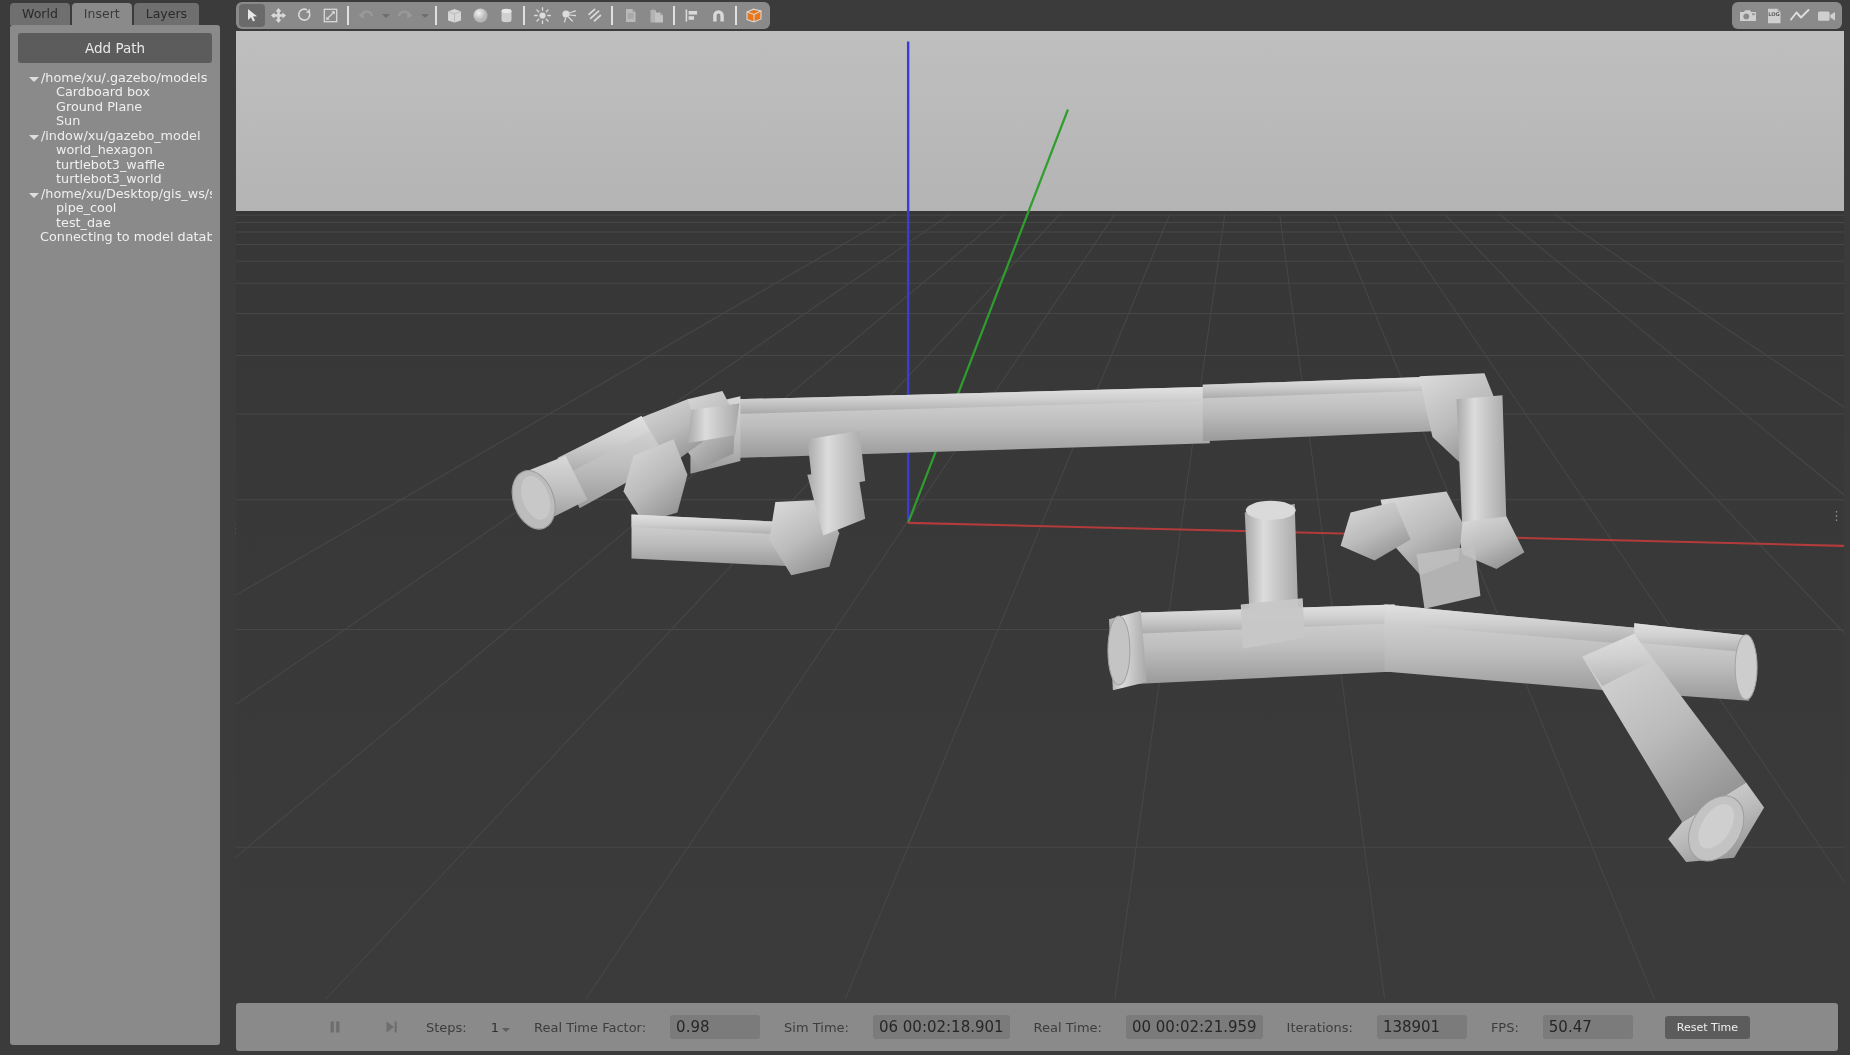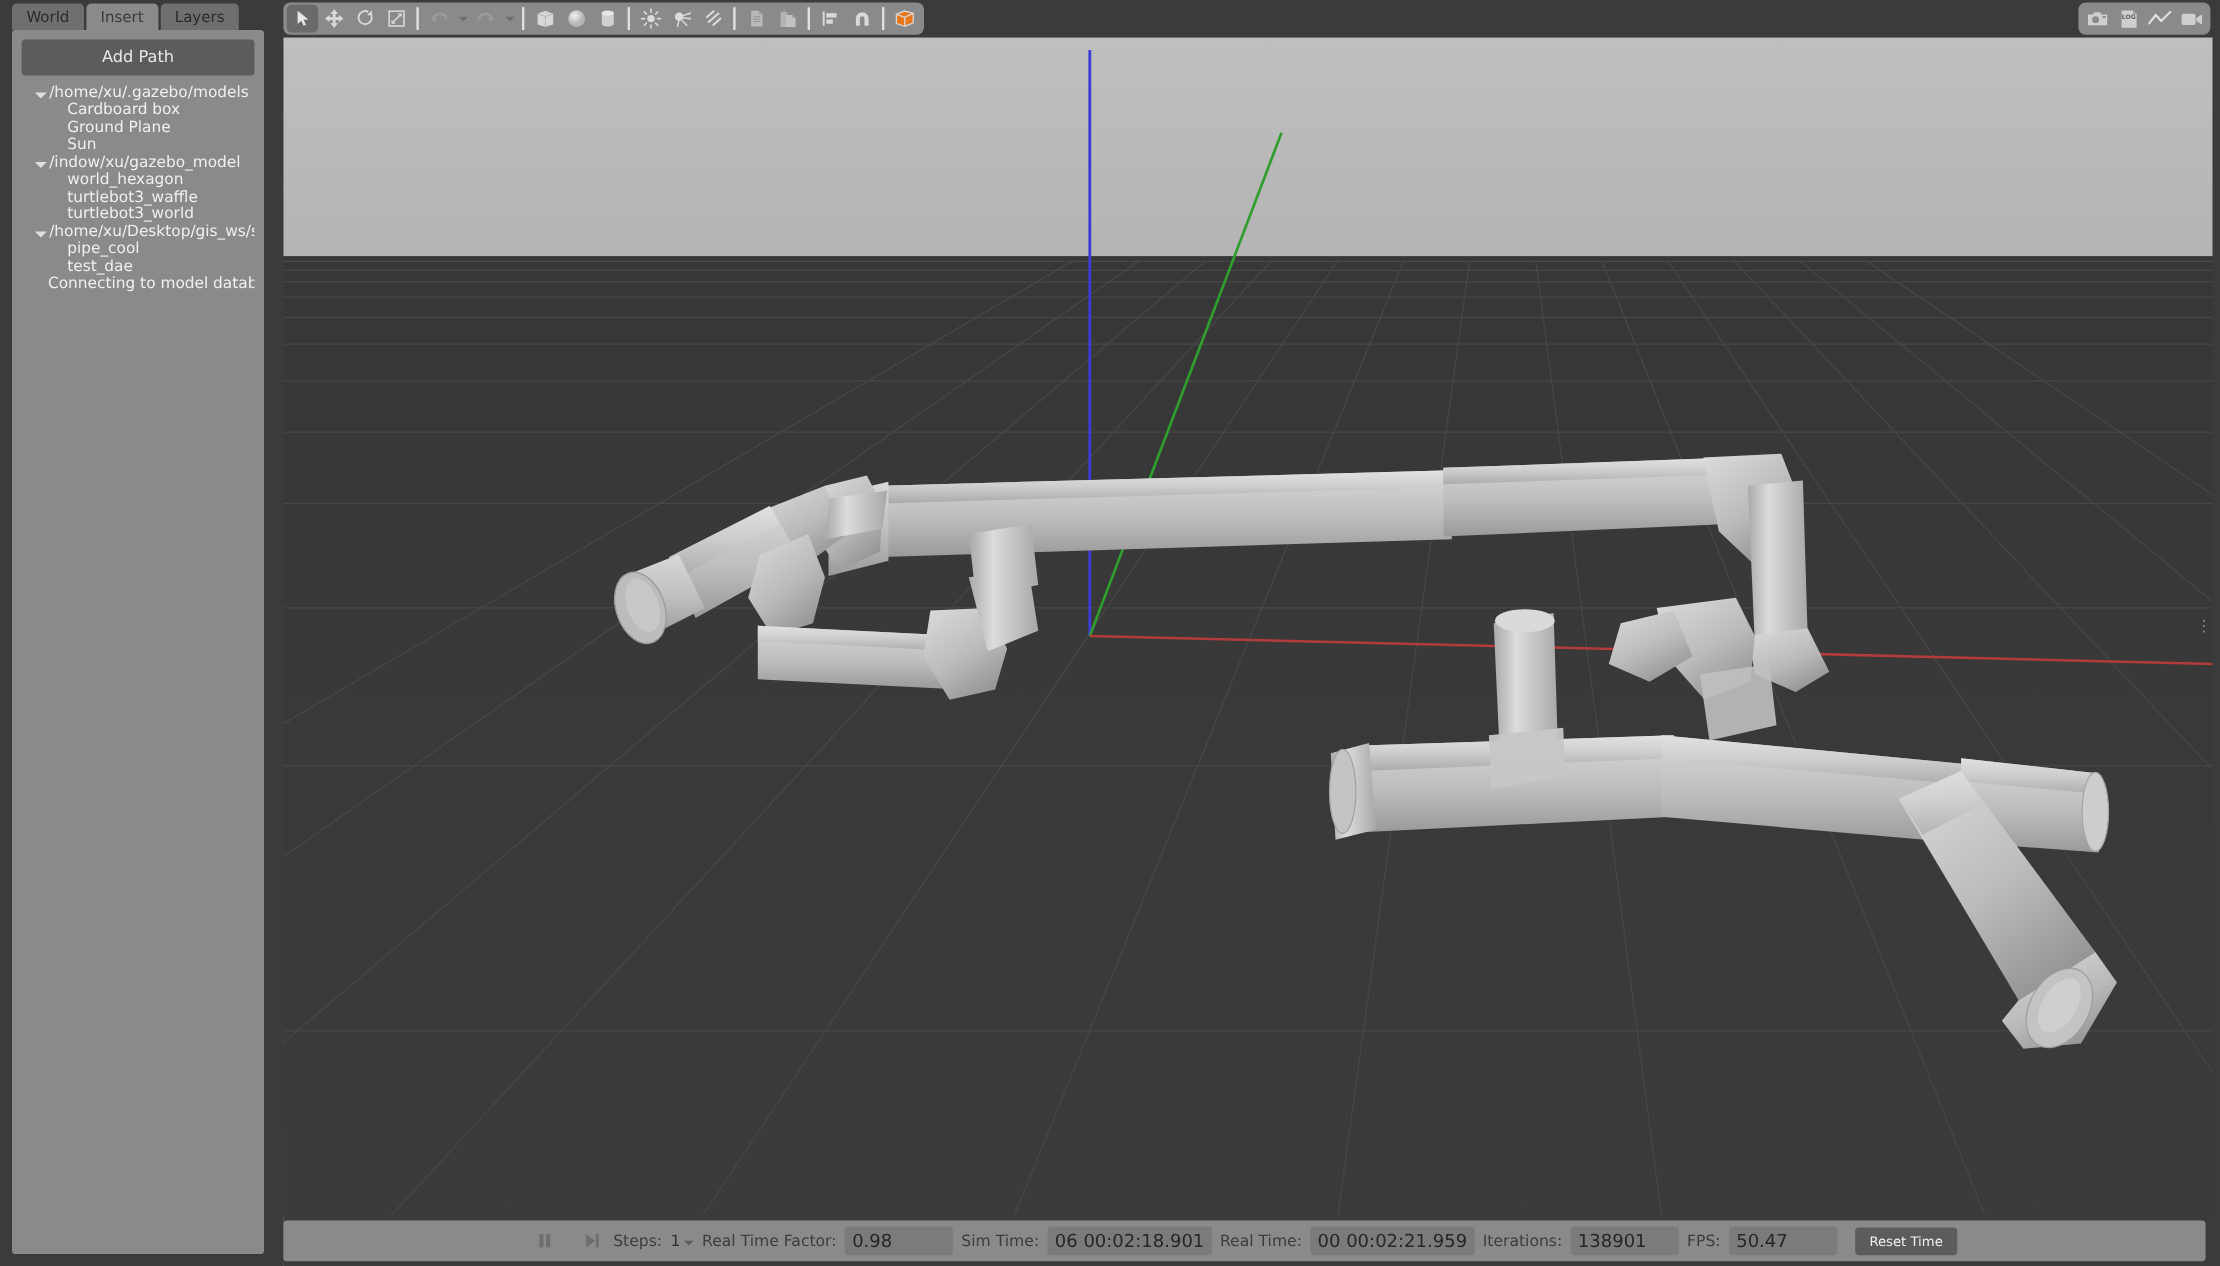--- a/index.html
+++ b/index.html
@@ -77,22 +77,22 @@
   .tdrop::after { content: ""; border-left: 4px solid transparent; border-right: 4px solid transparent;
                   border-top: 4px solid #6e6e6e; }
   .tsep { width: 2px; height: 19px; background: #e0e0e0; margin: 0 4px; }
 
   
   .viewport { flex: 1; position: relative; overflow: hidden; background: #3a3a3a; min-height: 0; }
   .viewport svg { display: block; width: 100%; height: 100%; }
 
   
   .statusbar {
-    height: 34px; background: #8a8a8a; display: flex; align-items: center;
-    justify-content: center; gap: 7px; flex: none; margin: 4px 6px 4px 0; border-radius: 3px;
+    height: 48px; background: #8a8a8a; display: flex; align-items: center;
+    justify-content: center; gap: 24px; flex: none; margin: 4px 6px 4px 0; border-radius: 3px;
   }
   .sbtn { width: 22px; height: 22px; display: flex; align-items: center; justify-content: center; cursor: pointer; }
   .slabel { color: #3d3d3d; font-size: 13px; white-space: nowrap; }
   .sfield {
     background: #7b7b7b; color: #262626; font-size: 15px; border-radius: 3px;
     padding: 3px 6px; min-width: 40px; white-space: nowrap;
   }
   .sfield.wide { min-width: 90px; }
   .stepsval { color: #2f2f2f; font-size: 13px; }
   .stepcaret { border-left: 4px solid transparent; border-right: 4px solid transparent;

